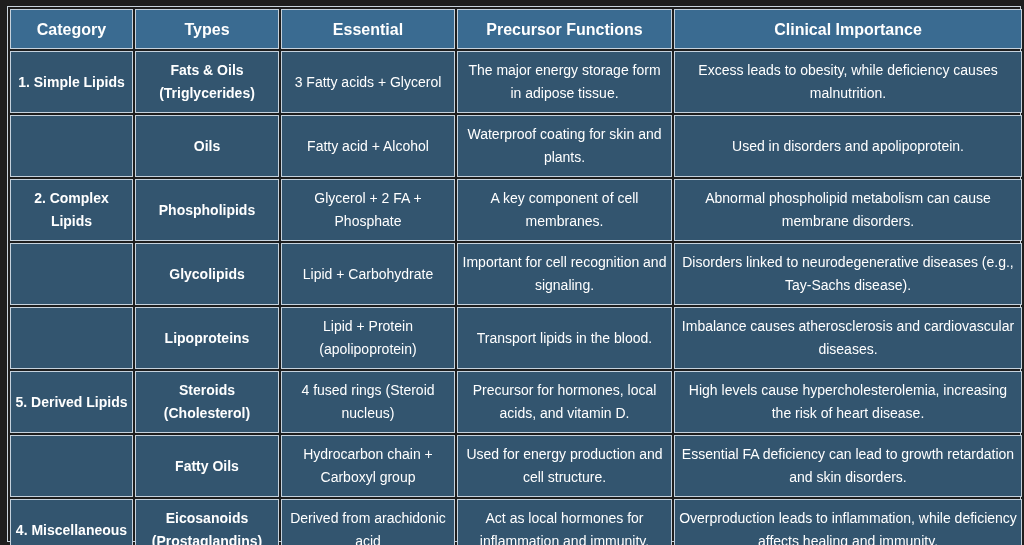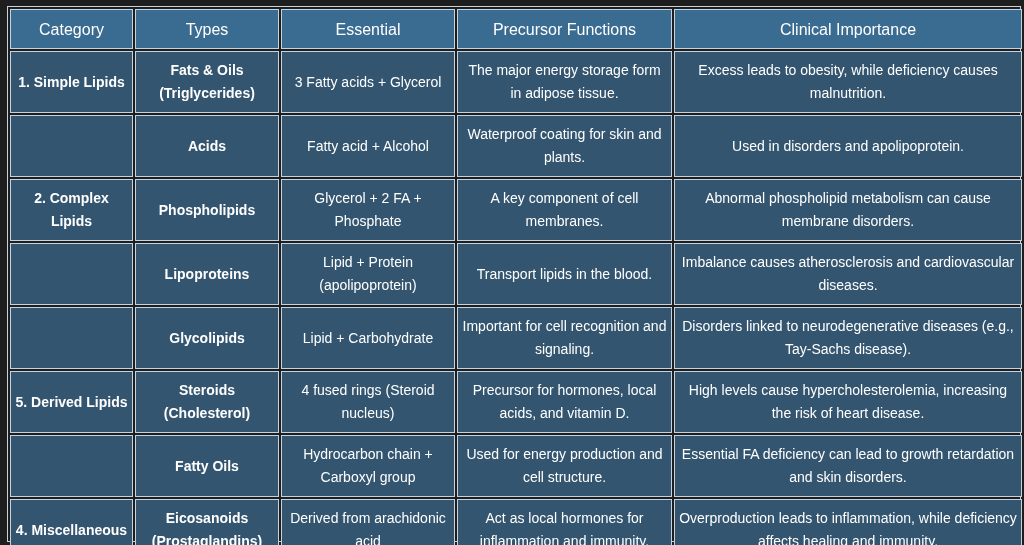--- a/index.html
+++ b/index.html
@@ -1,20 +1,20 @@
 <!DOCTYPE html>
 <html><head>
 <meta charset="utf-8">
 <style>
   html, body { margin:0; padding:0; }
   body { width:1024px; height:545px; background:#1e1e1e; overflow:hidden; font-family:"Liberation Sans", sans-serif; }
   .wrap { position:absolute; left:7px; top:6px; width:1012px; height:534px; border:1px solid #c9d3dc; background:#1e1e1e; }
   table { border-collapse:separate; border-spacing:2px; width:100%; height:100%; table-layout:fixed; }
   th, td { border:1px solid #c6d2dd; color:#fff; text-align:center; vertical-align:middle; padding:2px 4px; line-height:23px; }
-  th { background:#3a6b91; font-size:16px; font-weight:normal; height:34px; }
+  th { background:#3a6b91; font-size:16px; font-weight:bold; height:34px; }
   td { background:#33556f; font-size:14px; height:56px; }
   td.cat, td.type { font-weight:bold; }
   b { font-weight:normal; }
 </style>
 </head>
 <body>
 
 <div class="wrap">
   <table>
     <colgroup>
@@ -36,45 +36,45 @@
     <tbody id="tbody">
         <tr>
           <td class="cat">1. Simple Lipids</td>
           <td class="type">Fats &amp; Oils (Triglycerides)</td>
           <td><span>3 Fatty acids + Glycerol</span></td>
           <td><span>The major energy storage form in adipose tissue.</span></td>
           <td><span>Excess leads to </span><b>obesity</b><span>, while deficiency causes </span><b>malnutrition</b><span>.</span></td>
         </tr>
         <tr>
           <td class="cat"></td>
-          <td class="type">Acids</td>
+          <td class="type">Oils</td>
           <td><span>Fatty acid + Alcohol</span></td>
           <td><span>Waterproof coating for skin and plants.</span></td>
           <td><span>Used in </span><b>disorders</b><span> and </span><b>apolipoprotein</b><span>.</span></td>
         </tr>
         <tr>
           <td class="cat">2. Complex Lipids</td>
           <td class="type">Phospholipids</td>
           <td><span>Glycerol + 2 FA + Phosphate</span></td>
           <td><span>A key component of </span><b>cell membranes</b><span>.</span></td>
           <td><span>Abnormal phospholipid metabolism can cause </span><b>membrane disorders</b><span>.</span></td>
         </tr>
         <tr>
           <td class="cat"></td>
+          <td class="type">Glycolipids</td>
+          <td><span>Lipid + Carbohydrate</span></td>
+          <td><span>Important for </span><b>cell recognition and signaling</b><span>.</span></td>
+          <td><span>Disorders linked to </span><b>neurodegenerative diseases</b><span> (e.g., Tay-Sachs disease).</span></td>
+        </tr>
+        <tr>
+          <td class="cat"></td>
           <td class="type">Lipoproteins</td>
           <td><span>Lipid + Protein (apolipoprotein)</span></td>
           <td><span>Transport lipids in the blood.</span></td>
           <td><span>Imbalance causes </span><b>atherosclerosis</b><span> and </span><b>cardiovascular diseases</b><span>.</span></td>
-        </tr>
-        <tr>
-          <td class="cat"></td>
-          <td class="type">Glycolipids</td>
-          <td><span>Lipid + Carbohydrate</span></td>
-          <td><span>Important for </span><b>cell recognition and signaling</b><span>.</span></td>
-          <td><span>Disorders linked to </span><b>neurodegenerative diseases</b><span> (e.g., Tay-Sachs disease).</span></td>
         </tr>
         <tr>
           <td class="cat">5. Derived Lipids</td>
           <td class="type">Steroids (Cholesterol)</td>
           <td><span>4 fused rings (Steroid nucleus)</span></td>
           <td><span>Precursor for </span><b>hormones, local acids, and vitamin D</b><span>.</span></td>
           <td><span>High levels cause </span><b>hypercholesterolemia</b><span>, increasing the risk of </span><b>heart disease</b><span>.</span></td>
         </tr>
         <tr>
           <td class="cat"></td>

